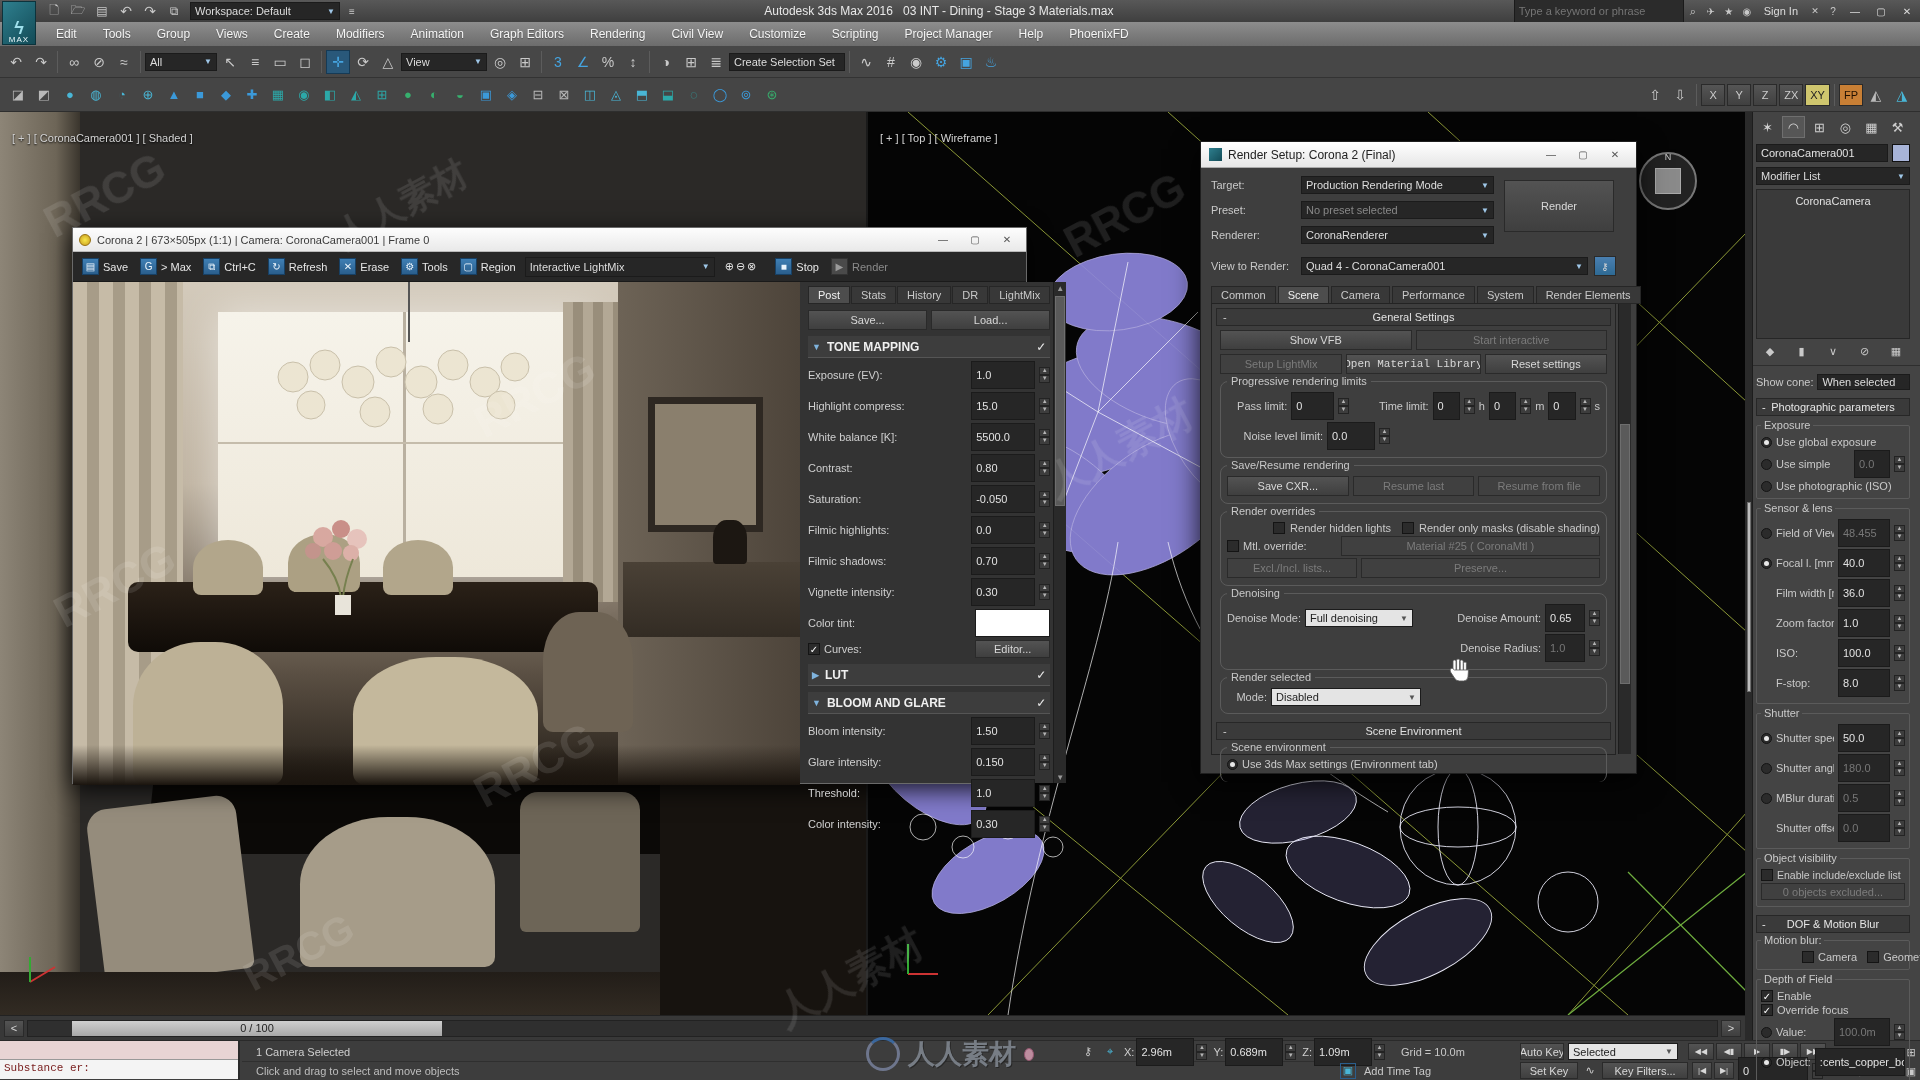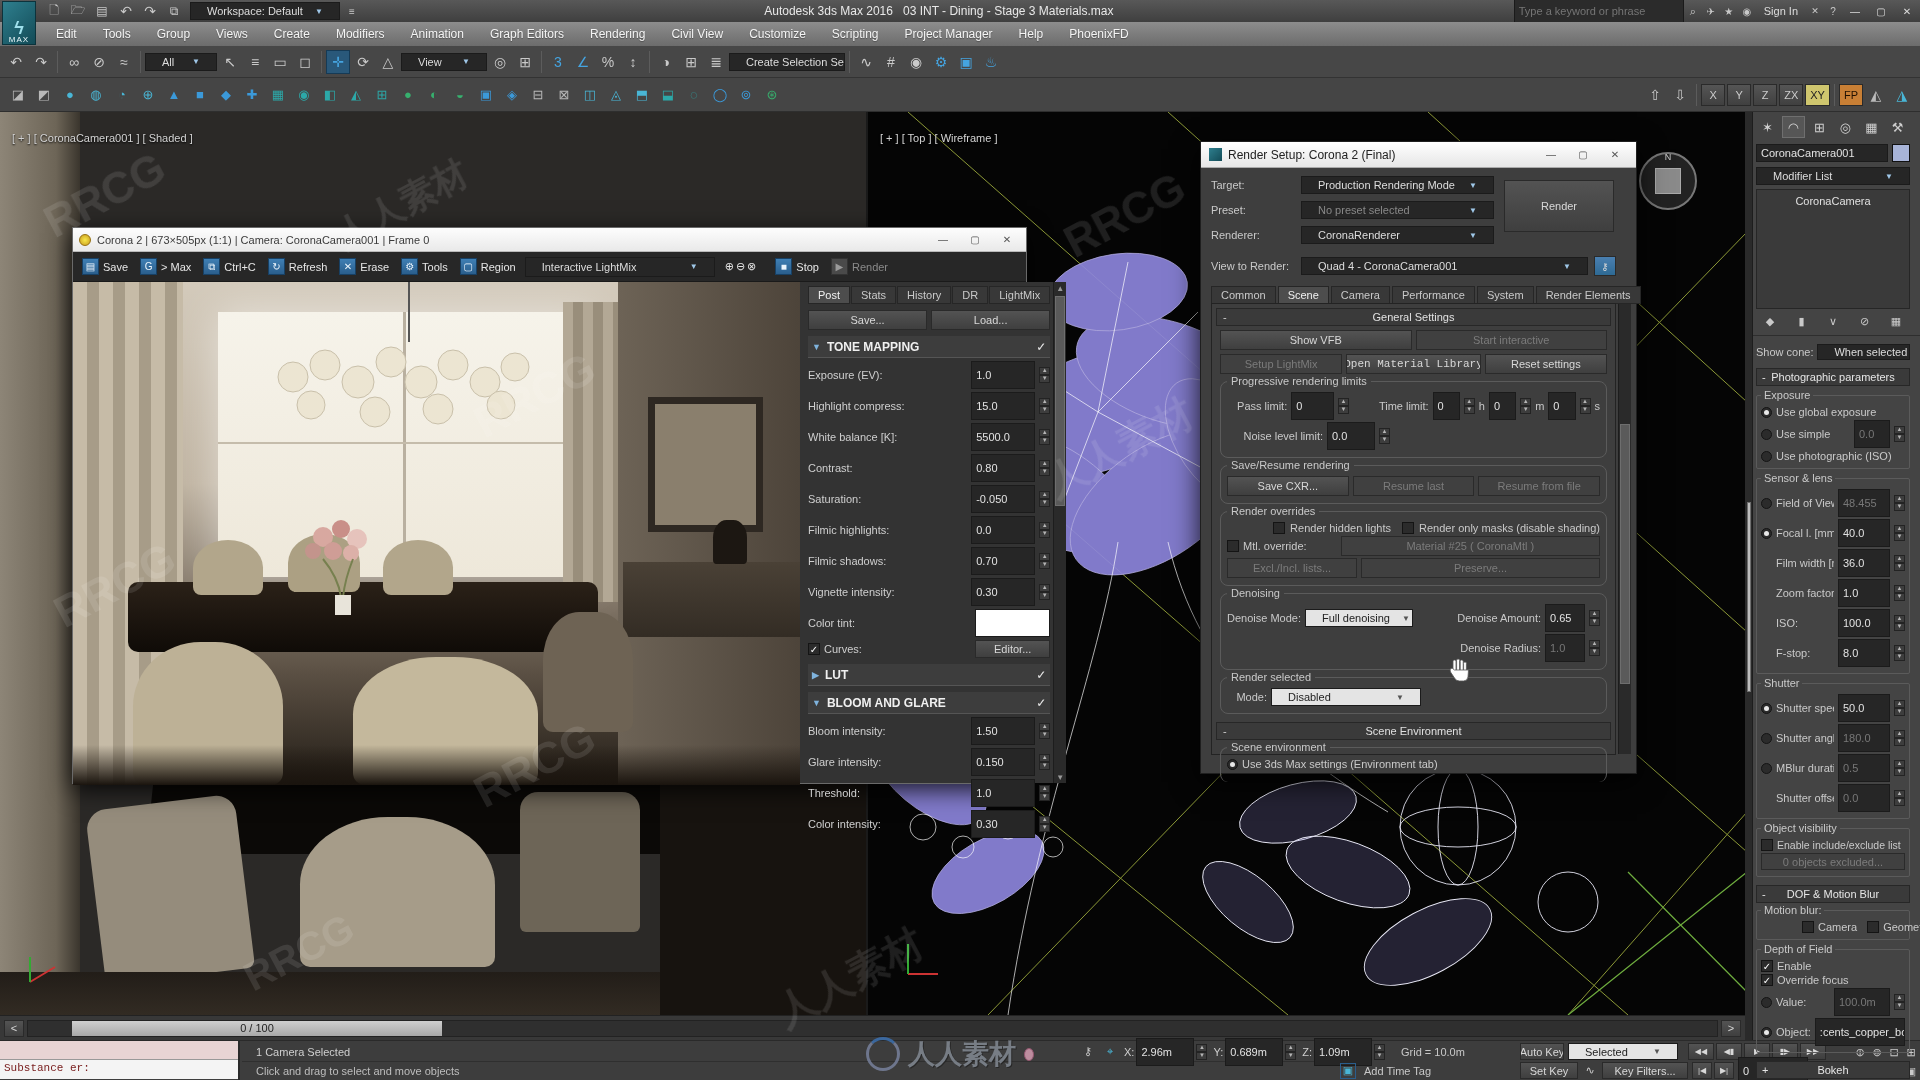--- a/index.html
+++ b/index.html
@@ -21,21 +21,21 @@
   .roll{background:#3a3a3a;border:1px solid #272727;color:#e0e0e0;height:18px;display:flex;align-items:center;justify-content:center;position:relative;font-size:11px;}
   .roll b{position:absolute;left:6px;font-weight:normal;color:#cfcfcf;}
   .grp{border:1px solid #5b5b5b;border-radius:8px;position:relative;padding:8px 6px 5px;margin:7px 4px 4px;}
   .grp>.gt{position:absolute;top:-7px;left:6px;background:#3e3e3e;padding:0 4px;font-size:11px;color:#c9c9c9;}
   .prow{display:flex;align-items:center;gap:4px;margin:2px 0;font-size:11px;color:#c9c9c9;white-space:nowrap;}
   .tab{background:#383838;border:1px solid #262626;color:#c9c9c9;padding:2px 9px;font-size:11px;white-space:nowrap;}
   .tab.active{background:#4d4d4d;color:#f0f0f0;}
   .icon{width:24px;height:24px;display:flex;align-items:center;justify-content:center;color:#c9c9c9;font-size:14px;flex:none;border:1px solid transparent;}
   .icon.blue{color:#45a4e0;}
   .icon.active{background:#29587a;border-color:#163a55;}
-  .ddn{background:#262626;border:1px solid #1b1b1b;height:18px;display:flex;align-items:center;padding:0 16px;gap:12px;color:#ddd;white-space:nowrap;overflow:hidden;}
+  .ddn{background:#262626;border:1px solid #1b1b1b;height:18px;display:flex;align-items:center;padding:0 4px;gap:12px;color:#ddd;white-space:nowrap;overflow:hidden;}
   .ddn .car{margin-left:auto;font-size:8px;color:#9fc7e8;}
   .ddn.lt{background:#e4e4e4;color:#222;}
   .ddn.lt .car{color:#555;}
   .winbtn{width:26px;height:16px;display:flex;align-items:center;justify-content:center;color:#555;font-size:10px;}
   
   #titlebar{left:0;top:0;width:1920px;height:22px;background:linear-gradient(#585858,#3f3f3f);display:flex;align-items:center;}
   #menubar{left:0;top:22px;width:1920px;height:24px;background:linear-gradient(#8d8d8d,#6c6c6c);display:flex;align-items:center;padding-left:44px;gap:2px;}
   #menubar .mi{padding:3px 12px;color:#f4f4f4;font-size:12px;text-shadow:0 1px 1px #00000055;}
   #maxlogo{left:2px;top:1px;width:34px;height:44px;z-index:5;background:linear-gradient(135deg,#2e7f8e,#134b57);border:1px solid #0c333c;display:flex;flex-direction:column;align-items:center;justify-content:flex-end;}
   #maxlogo .m3{color:#9fe0ec;font-size:18px;font-weight:bold;line-height:14px;}
@@ -76,21 +76,21 @@
   .rsrow{display:flex;align-items:center;gap:6px;margin-bottom:7px;}
   .rsrow .rl{width:84px;color:#c9c9c9;flex:none;}
   #rs-tabs{display:flex;gap:2px;margin:10px 0 0;}
   #rs-panel{border:1px solid #232323;background:#3e3e3e;padding:4px 4px 6px;margin-top:-1px;position:relative;height:452px;}
   .halfbtns{display:flex;gap:4px;margin:4px 4px;}
   
   #cmdpanel{left:1745px;top:112px;width:175px;height:928px;background:#444;border-left:1px solid #2a2a2a;padding:2px 10px 0 10px;z-index:6;}
   #cp-tabs{display:flex;gap:3px;align-items:center;height:26px;margin-bottom:4px;}
   .cpt{width:23px;height:22px;display:flex;align-items:center;justify-content:center;font-size:13px;color:#cfcfcf;border:1px solid transparent;}
   .cpt.active{background:#565656;border-color:#6f6f6f;}
-  #cp-stack{background:#3a3a3a;border:1px solid #262626;height:120px;margin:4px 0;padding-top:3px;}
+  #cp-stack{background:#3a3a3a;border:1px solid #262626;height:150px;margin:4px 0;padding-top:3px;}
   #cp-stack .srow{color:#e0e0e0;text-align:center;padding:2px 0;}
   .cp-grp{border:1px solid #5b5b5b;border-radius:2px;position:relative;padding:8px 4px 4px;margin:9px 0 0;}
   .cp-grp>.gt{position:absolute;top:-7px;left:4px;background:#444;padding:0 3px;font-size:11px;color:#c9c9c9;}
   .cp-grp .prow .pl{flex:1;overflow:hidden;white-space:nowrap;}
   .cp-grp .fld{width:52px;flex:none;}
   .cproll{background:#3a3a3a;border:1px solid #272727;height:18px;display:flex;align-items:center;justify-content:center;position:relative;font-size:11px;color:#e6e6e6;margin-top:8px;}
   .cproll b{position:absolute;left:5px;font-weight:normal;}
   
   #timeline{left:0;top:1015px;width:1745px;height:25px;background:#383838;border-top:1px solid #222;display:flex;align-items:center;padding:0 4px;gap:3px;}
   #tl-track{flex:1;height:17px;background:#2f2f2f;border:1px solid #222;position:relative;}

